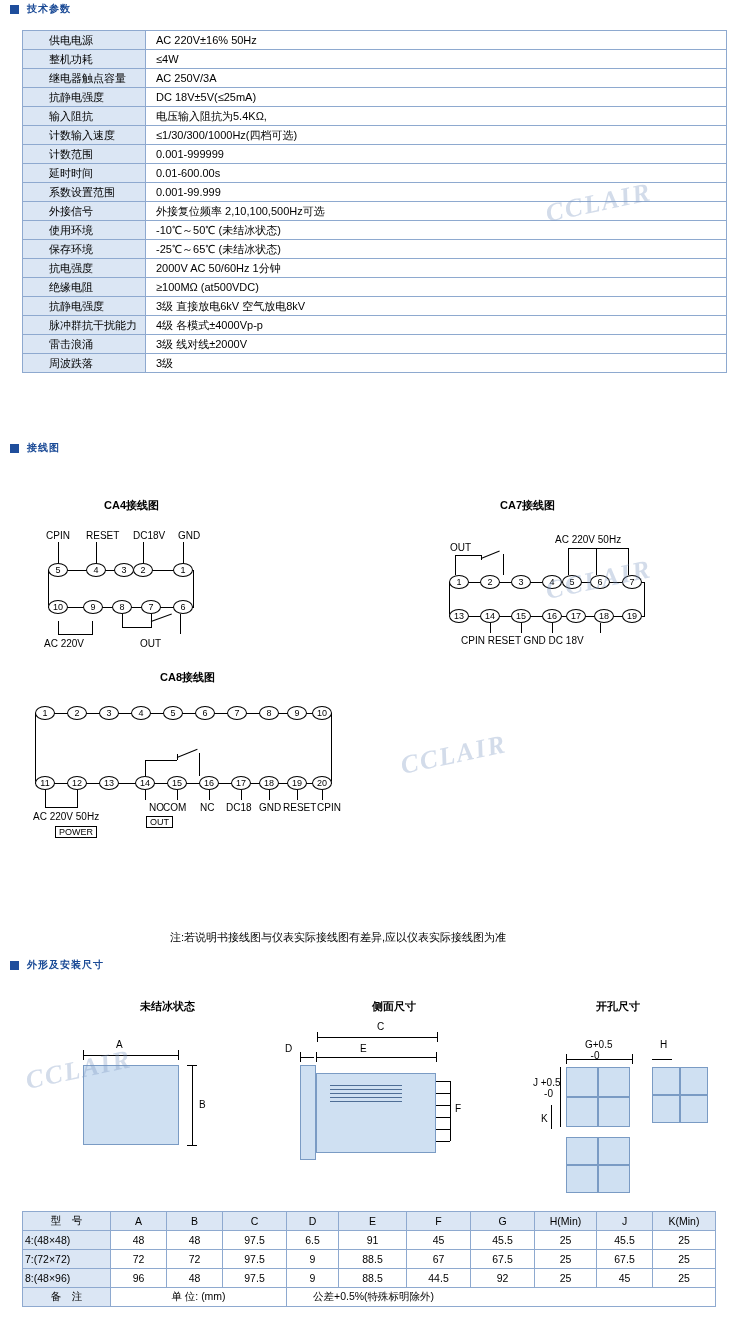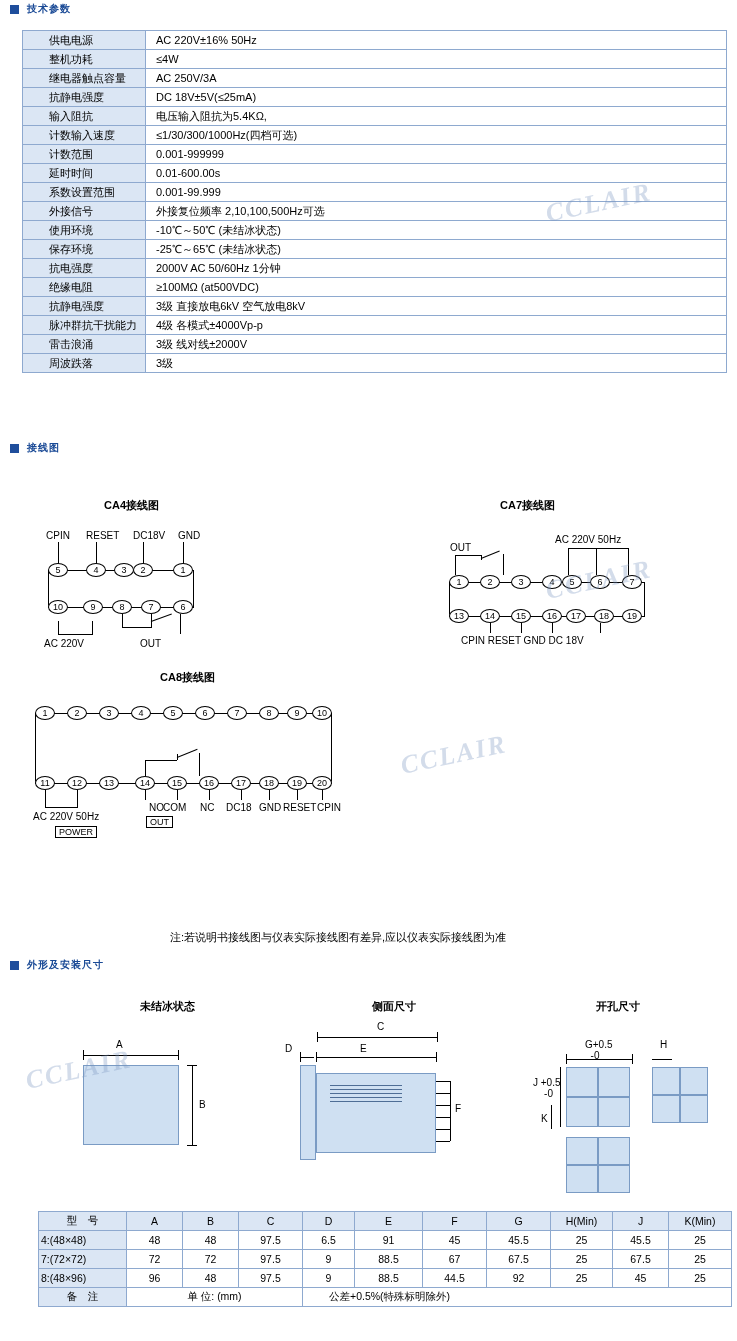--- a/index.html
+++ b/index.html
@@ -459,21 +459,21 @@
     <div class="panelbox" style="top:100px; left:680px; width:28px; height:28px;"></div>
 
     <div class="panelbox" style="top:142px; left:566px; width:32px; height:28px;"></div>
     <div class="panelbox" style="top:142px; left:598px; width:32px; height:28px;"></div>
     <div class="panelbox" style="top:170px; left:566px; width:32px; height:28px;"></div>
     <div class="panelbox" style="top:170px; left:598px; width:32px; height:28px;"></div>
 
     <div class="wm" style="top:60px; left:25px; transform:rotate(-12deg);">CCLAIR</div>
   </div>
 
-  <div style="position:absolute; top:1205px; left:16px;">
+  <div style="position:absolute; top:1205px; left:0;">
     <table class="dims">
       <colgroup>
         <col style="width:88px">
           <col style="width:56px">
           <col style="width:56px">
           <col style="width:64px">
         <col style="width:52px">
           <col style="width:68px">
           <col style="width:64px">
           <col style="width:64px">

